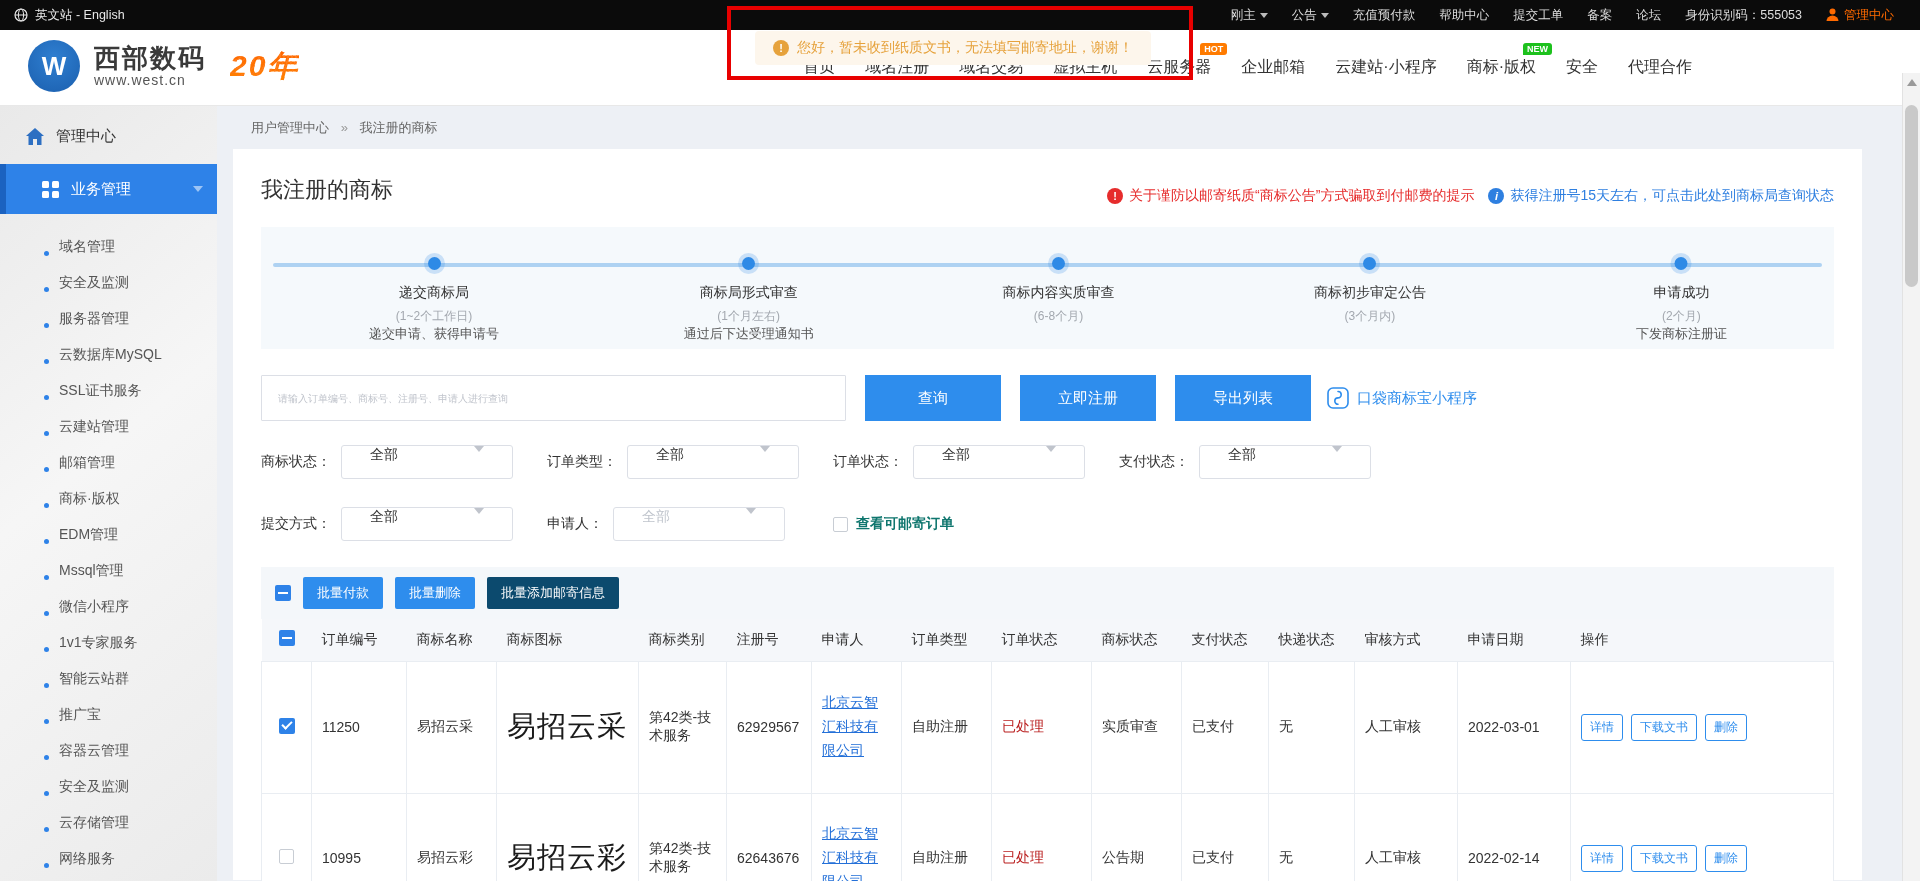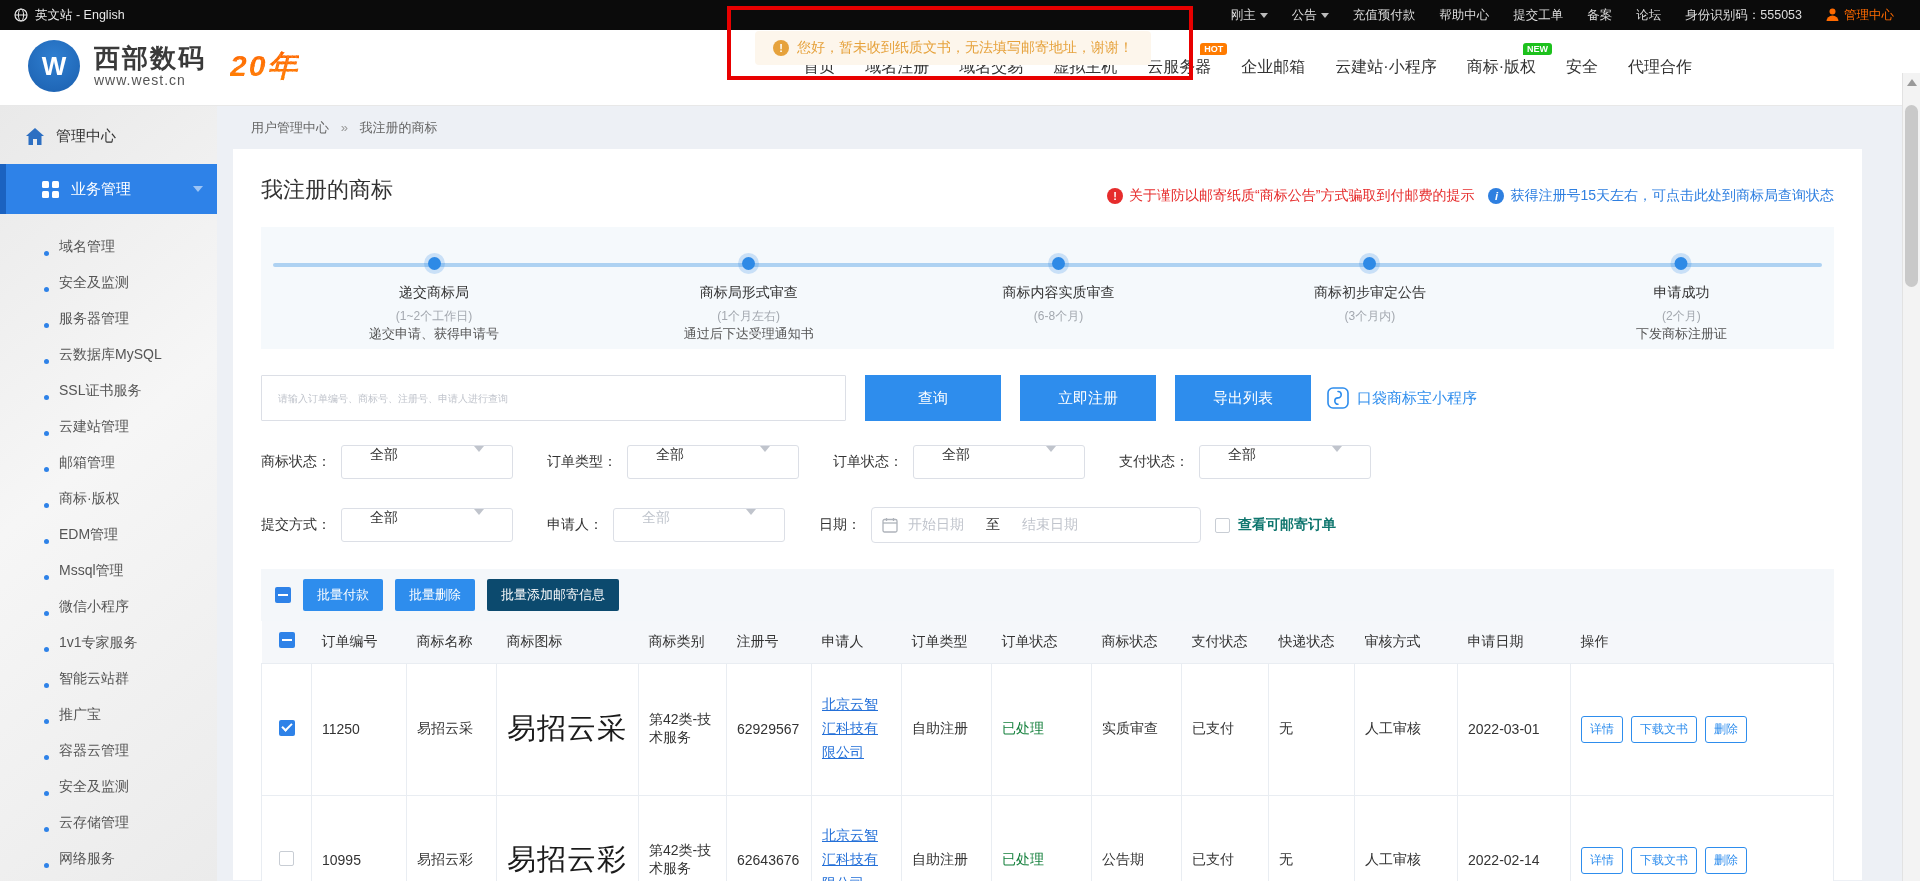--- a/index.html
+++ b/index.html
@@ -105,21 +105,21 @@
   table { width:100%; border-collapse:collapse; margin-top:0; table-layout:fixed; }
   thead th { background:#f5f7fa; height:42px; font-size:14px; color:#333; font-weight:normal; text-align:left; padding:0 10px; }
   thead th:first-child { text-align:center; }
   tbody td { border:1px solid #e9edf2; font-size:14px; color:#333; padding:10px; vertical-align:middle; }
   tbody tr { background:#fff; }
   .row1 { height:132px; }
   .row2 { height:130px; }
   td.center { text-align:center; }
   .tm-image { font-size:29px; color:#1b1b1b; font-weight:500; letter-spacing:1px; }
   .applicant { color:#2470d8; text-decoration:underline; line-height:1.7; cursor:pointer; }
-  .status-green { color:#15803d; }
+  .status-green { color:#b91c1c; }
   .actions { display:flex; gap:8px; flex-wrap:wrap; }
   .btn-mini { padding:4px 8px; font-size:12px; color:#2e8ded; background:#fff; border:1px solid #2e8ded; border-radius:3px; cursor:pointer; white-space:nowrap; }
 
   
   .scrollbar { position:absolute; right:0; top:73px; bottom:0; width:18px; background:#f3f3f3; border-left:1px solid #e2e2e2; z-index:70; }
   .sb-arrow { position:absolute; top:6px; left:4px; width:0; height:0; border-left:5px solid transparent; border-right:5px solid transparent; border-bottom:7px solid #9a9a9a; }
   .sb-thumb { position:absolute; top:32px; left:2px; width:13px; height:182px; background:#c9c9c9; border-radius:7px; }
 
   svg { display:block; }
 </style>
@@ -388,34 +388,20 @@
                 <span>全部</span>
                 <span class="sel-caret"></span>
               </div>
           </div>
           <div class="fgroup">
             <span class="flabel">申请人：</span>
             <div class="fselect muted">
                 <span>全部</span>
                 <span class="sel-caret"></span>
               </div>
-          </div>
-          <div class="fgroup" style="margin-right:0;">
-            <span class="flabel">日期：</span>
-            <div class="date-box">
-              <svg width="16" height="16" viewBox="0 0 16 16" style="margin-right:10px;">
-                  <rect x="1" y="2.5" width="14" height="12.5" rx="1.5" fill="none" stroke="#aeb3ba" stroke-width="1.3"></rect>
-                  <line x1="1" y1="6" x2="15" y2="6" stroke="#aeb3ba" stroke-width="1.3"></line>
-                  <line x1="4.5" y1="1" x2="4.5" y2="4" stroke="#aeb3ba" stroke-width="1.3"></line>
-                  <line x1="11.5" y1="1" x2="11.5" y2="4" stroke="#aeb3ba" stroke-width="1.3"></line>
-                </svg>
-              <span class="ph">开始日期</span>
-              <span class="to">至</span>
-              <span class="ph">结束日期</span>
-            </div>
           </div>
           <div class="mail-filter">
             <span class="cb"></span>
             <span class="lbl">查看可邮寄订单</span>
           </div>
         </div>
 
         <div class="batch-row">
           <span class="cb-ind"></span>
           <button class="btn-batch">批量付款</button>

